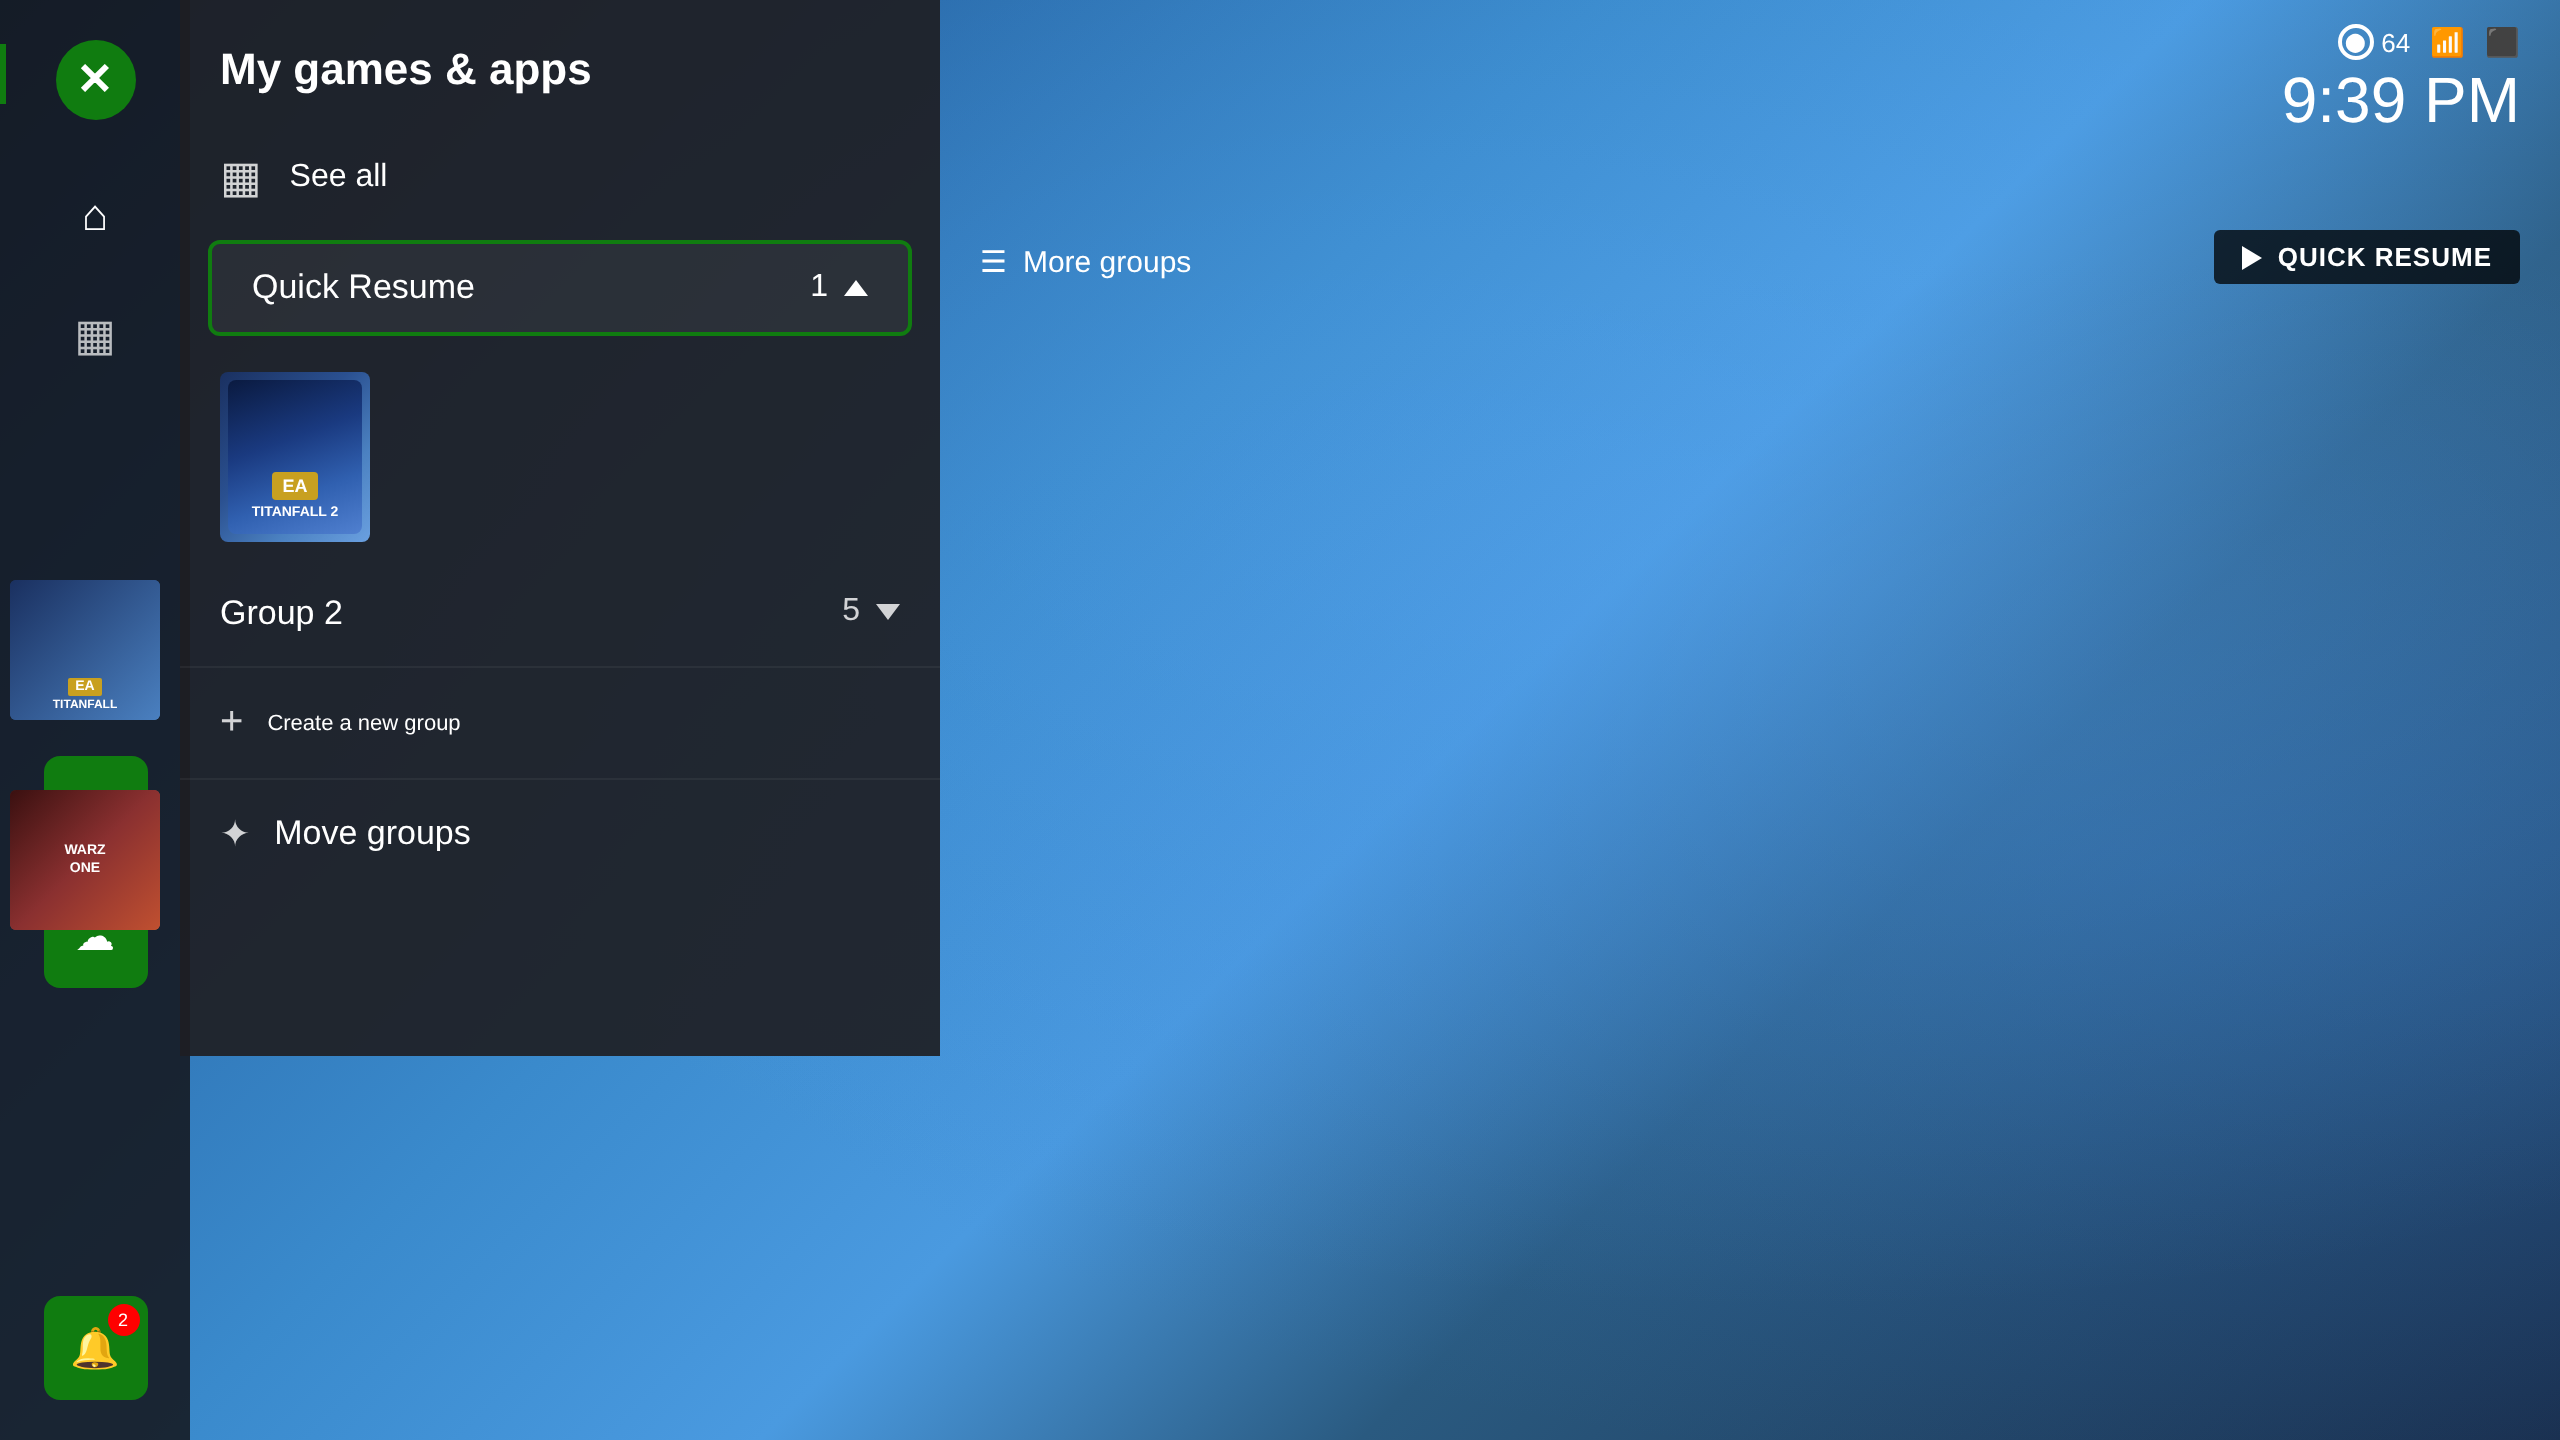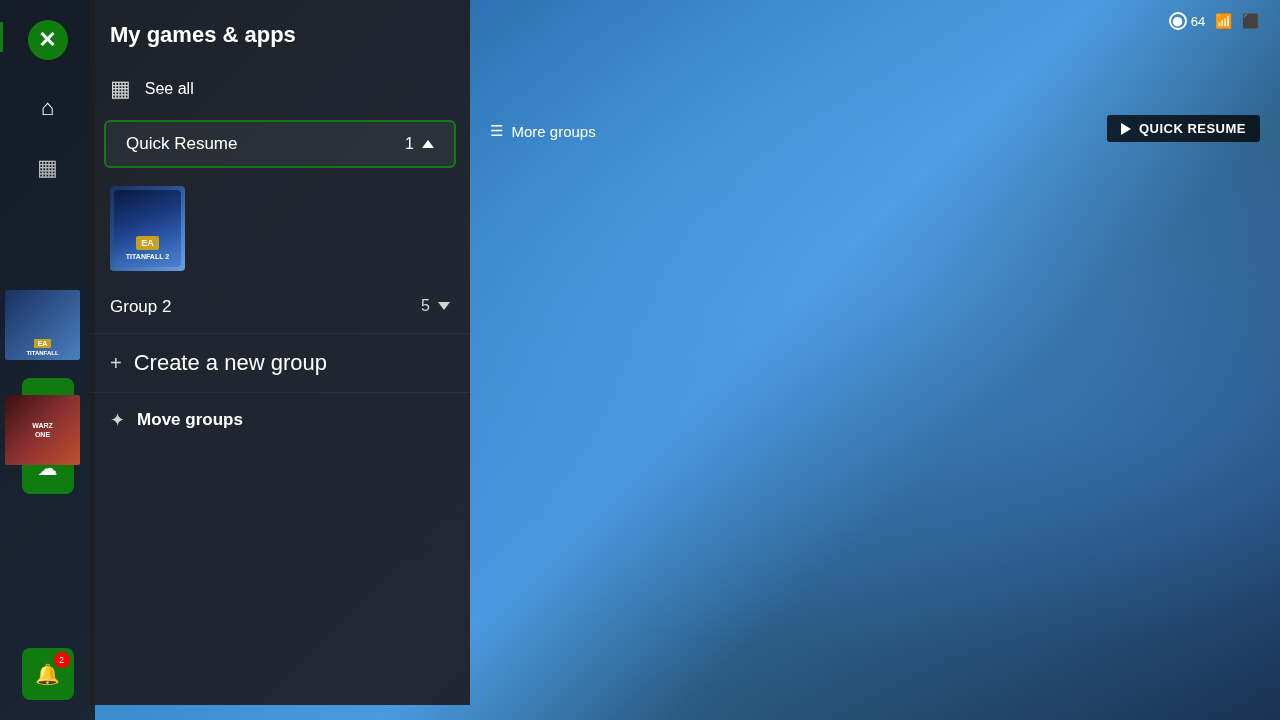--- a/index.html
+++ b/index.html
@@ -214,21 +214,21 @@
       align-items: center;
       justify-content: center;
     }
 
     
     .main-panel {
       position: absolute;
       left: 90px;
       top: 0;
       width: 380px;
-      height: 705px;
+      height: 528px;
       background: rgba(30,30,35,0.92);
       z-index: 6;
       padding: 22px 0 0 0;
     }
 
     .panel-title {
       color: white;
       font-size: 22px;
       font-weight: 600;
       padding: 0 20px 18px 20px;
@@ -399,59 +399,59 @@
     }
 
     .plus-icon {
       color: rgba(255,255,255,0.8);
       font-size: 20px;
       font-weight: 300;
     }
 
     .create-group-label {
       color: white;
-      font-size: 22px;
+      font-size: 11px;
     }
 
     
     .move-groups-row {
       display: flex;
       align-items: center;
       gap: 12px;
       padding: 16px 20px;
       cursor: pointer;
     }
 
     .move-icon {
       color: rgba(255,255,255,0.8);
       font-size: 18px;
     }
 
     .move-groups-label {
       color: white;
       font-size: 17px;
-      font-weight: bold;
     }
 
   </style>
 </head>
 <body>
 
 <div class="bg"></div>
 <div class="bg-overlay"></div>
 
 <div class="top-right-hud">
   <div class="hud-icons">
     <div class="battery-pct">
       <span style="font-size:12px;border:2px solid white;border-radius:50%;width:18px;height:18px;display:flex;align-items:center;justify-content:center;color:white;font-size:9px;font-weight:bold;">⬤</span>
       <span>64</span>
     </div>
     <div class="hud-icon">📶</div>
     <div class="hud-icon">⬛</div>
   </div>
+  <div class="time-display">9:39 PM</div>
 </div>
 
 <div class="quick-resume-badge">
   <div class="qr-play-icon"></div>
   <span>QUICK RESUME</span>
 </div>
 
 <div class="more-options">
   <span>☰</span>
   <span>More groups</span>

